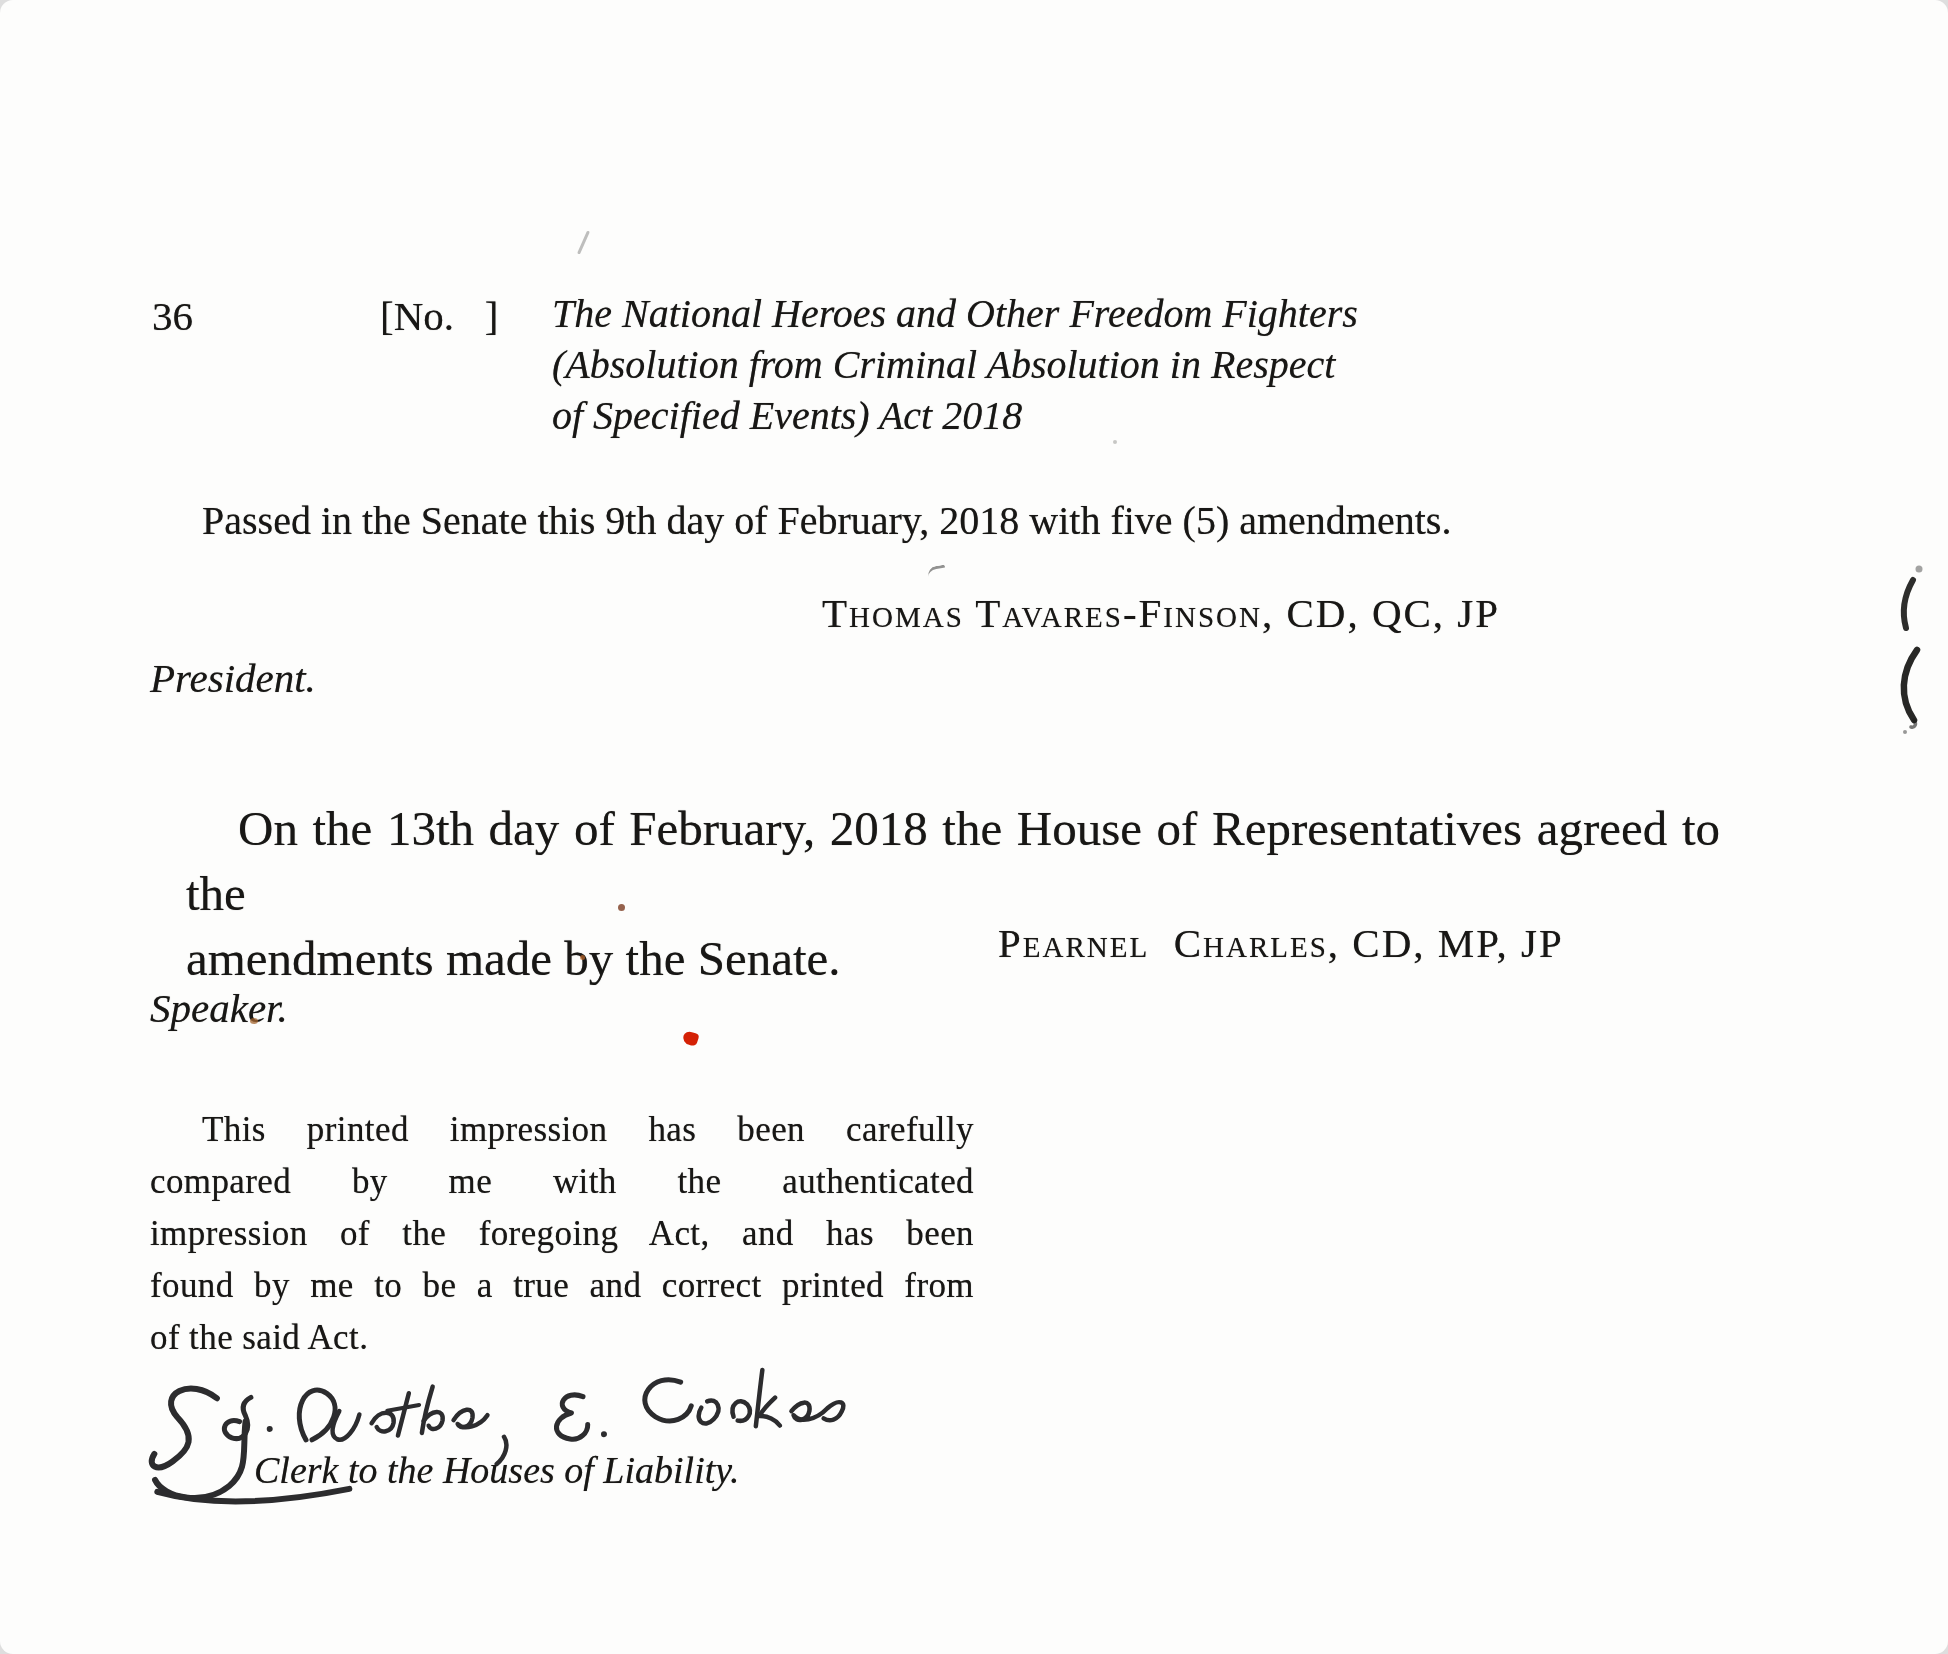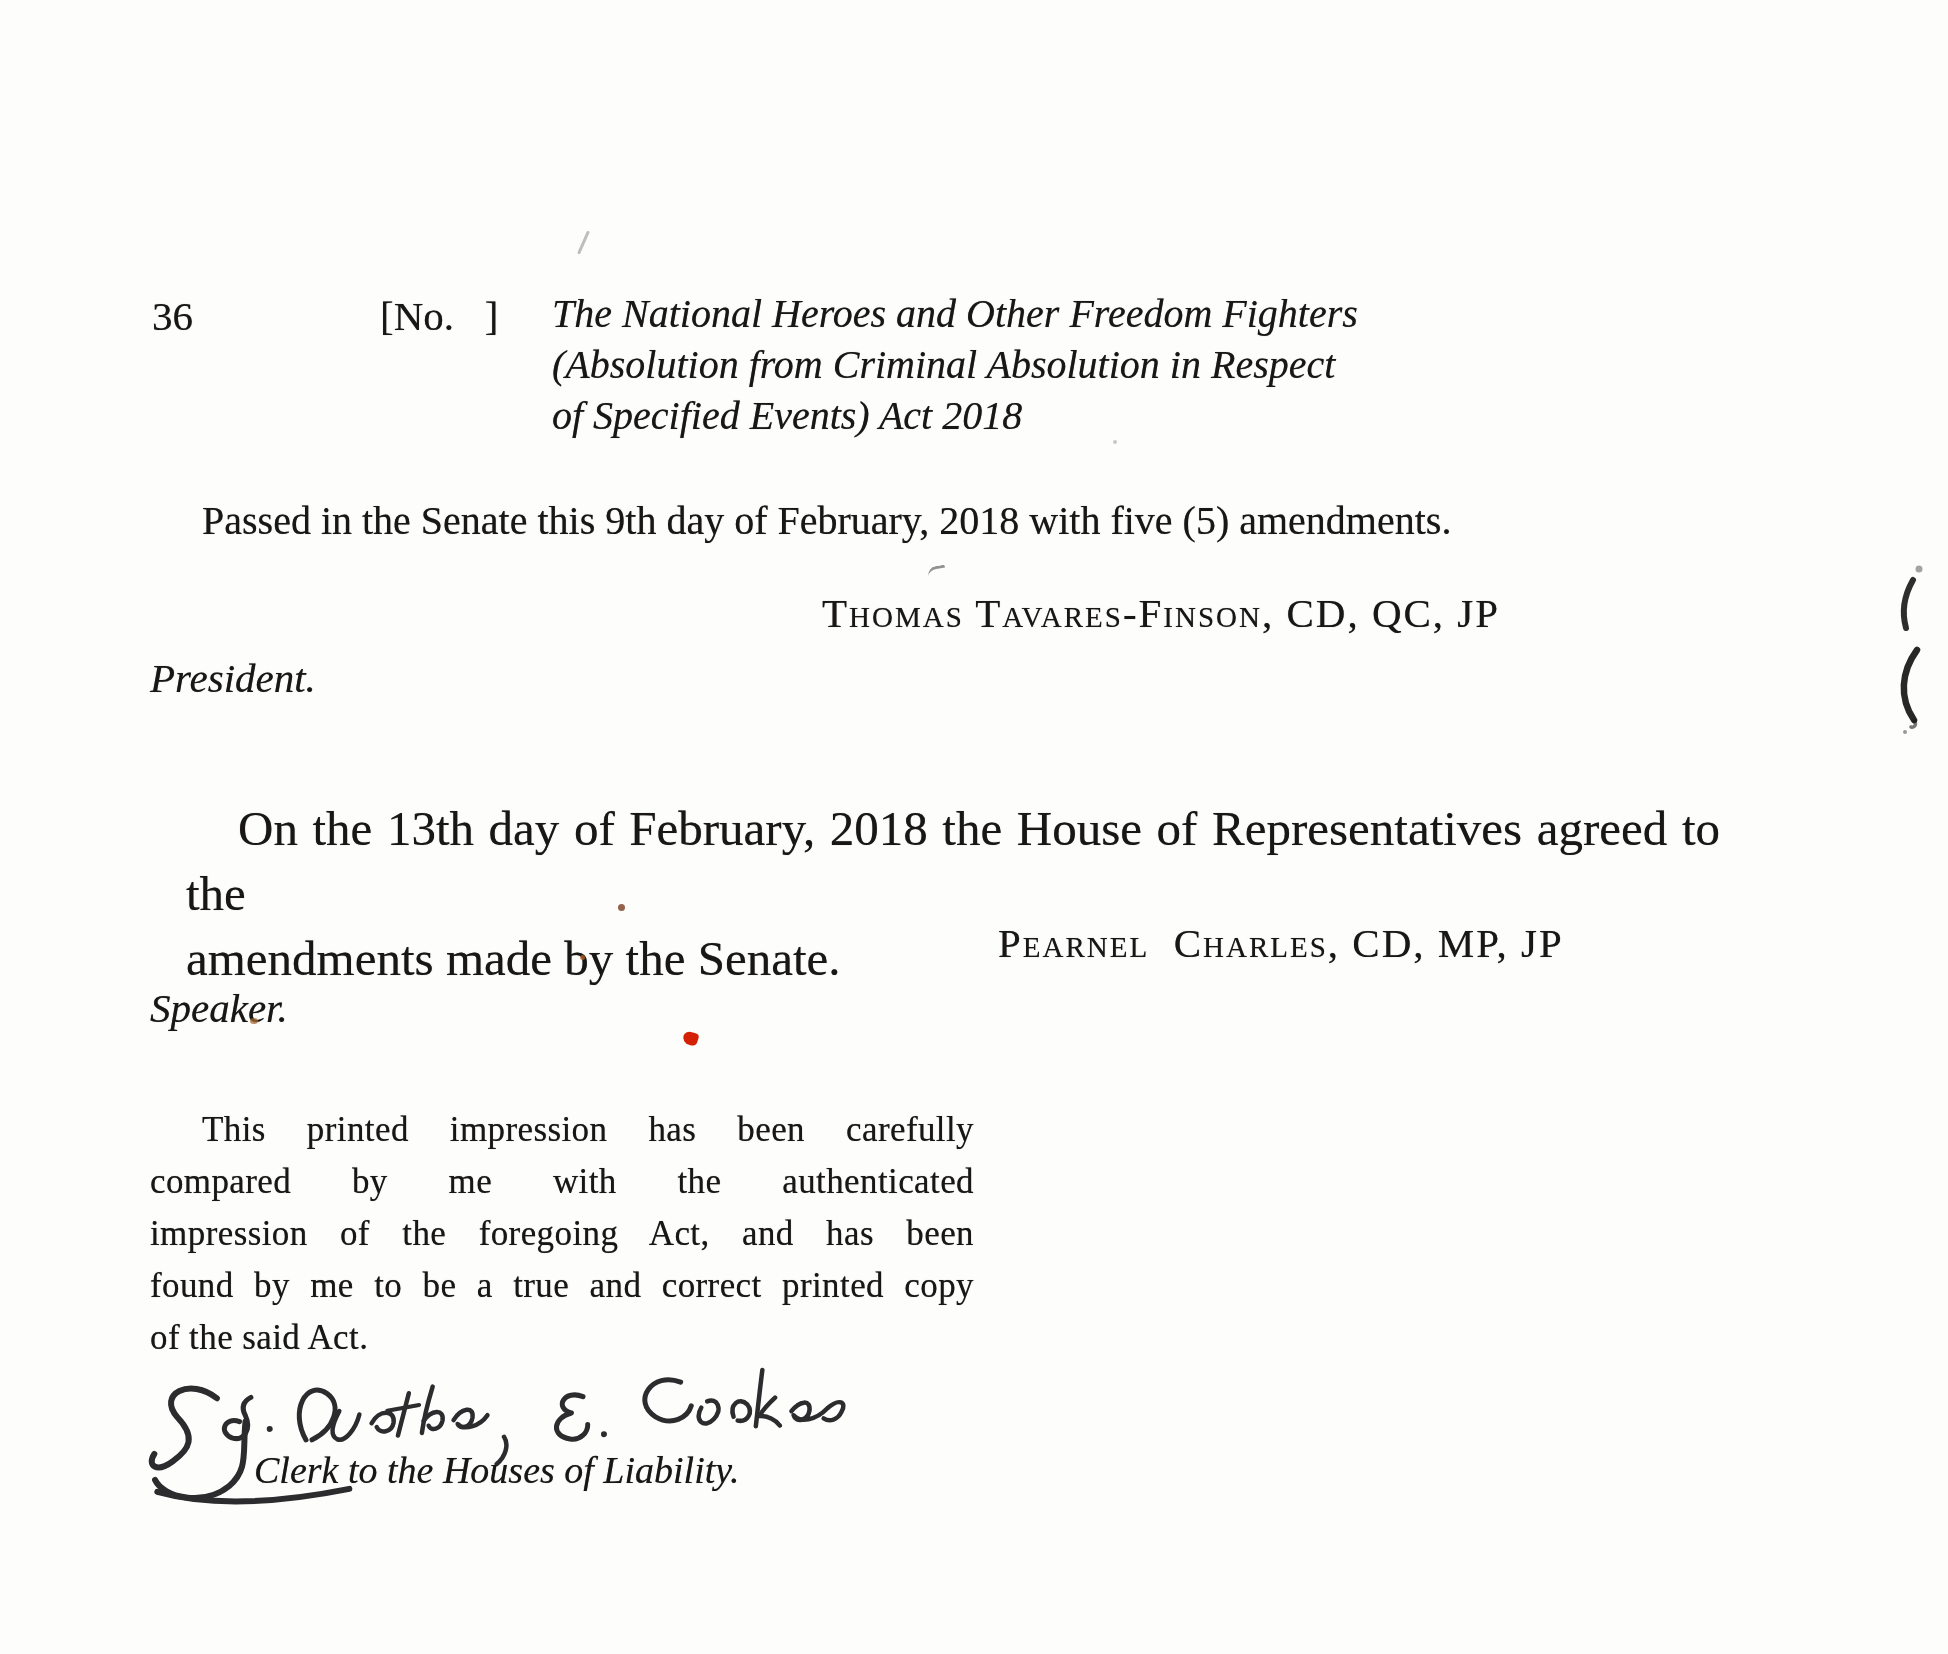--- a/index.html
+++ b/index.html
@@ -8,21 +8,21 @@
     position:relative; width:1948px; height:1654px;
     background:#fdfdfc; overflow:hidden;
     font-family:"Liberation Serif", serif;
     color:#181715;
   }
   .abs { position:absolute; }
   .pre { white-space:pre; }
   .it  { font-style:italic; }
   .sc  { font-variant:small-caps; white-space:pre; letter-spacing:2px; }
   .right { text-align:left; }
-  .ink { text-shadow:0 0 0.7px rgba(25,24,22,0.65); }
+  .ink { text-shadow:0 0 0.7px rgba(25,24,22,0.65);border-radius:13px; }
 
   
   .page-num { left:152px; top:292px; font-size:41px; }
   .act-no   { left:380px; top:292px; font-size:41px; }
   .title-block { left:552px; top:288px; width:905px; text-align:left;
                  font-size:40px; font-style:italic; line-height:51px; }
   .title-block div { white-space:nowrap; }
 
   
   .senate-par { left:150px; top:497px; width:1600px; font-size:40px;
@@ -100,21 +100,21 @@
 
   <div class="abs spk1 speck"></div>
   <div class="abs spk2 speck"></div>
   <div class="abs spk3"></div>
   <div class="abs spk4"></div>
 
   <div class="abs attest">
     <div class="jline ind">This printed impression has been carefully</div>
     <div class="jline">compared by me with the authenticated</div>
     <div class="jline">impression of the foregoing Act, and has been</div>
-    <div class="jline">found by me to be a true and correct printed copy</div>
+    <div class="jline">found by me to be a true and correct printed from</div>
     <div>of the said Act.</div>
   </div>
 
   <svg class="abs sig-svg" viewBox="0 0 790 148" title="Sgd. Heather, E. Cooke">
     <g fill="none" stroke="#212124" stroke-linecap="round" stroke-linejoin="round" opacity="0.95" transform="rotate(-1.5 395 74)">
 
       <path d="M80 28 C54 6 20 22 40 46 C58 66 52 78 34 90 C18 101 8 94 16 82" stroke-width="6"></path>
       <path d="M102 52 C88 46 80 62 94 68 C106 72 114 60 108 46 C104 38 106 32 114 28" stroke-width="5"></path>
       <path d="M108 52 C104 82 110 100 90 116 C64 136 24 126 16 108" stroke-width="6"></path>
       <path d="M18 120 C70 136 140 134 210 122" stroke-width="6"></path>

